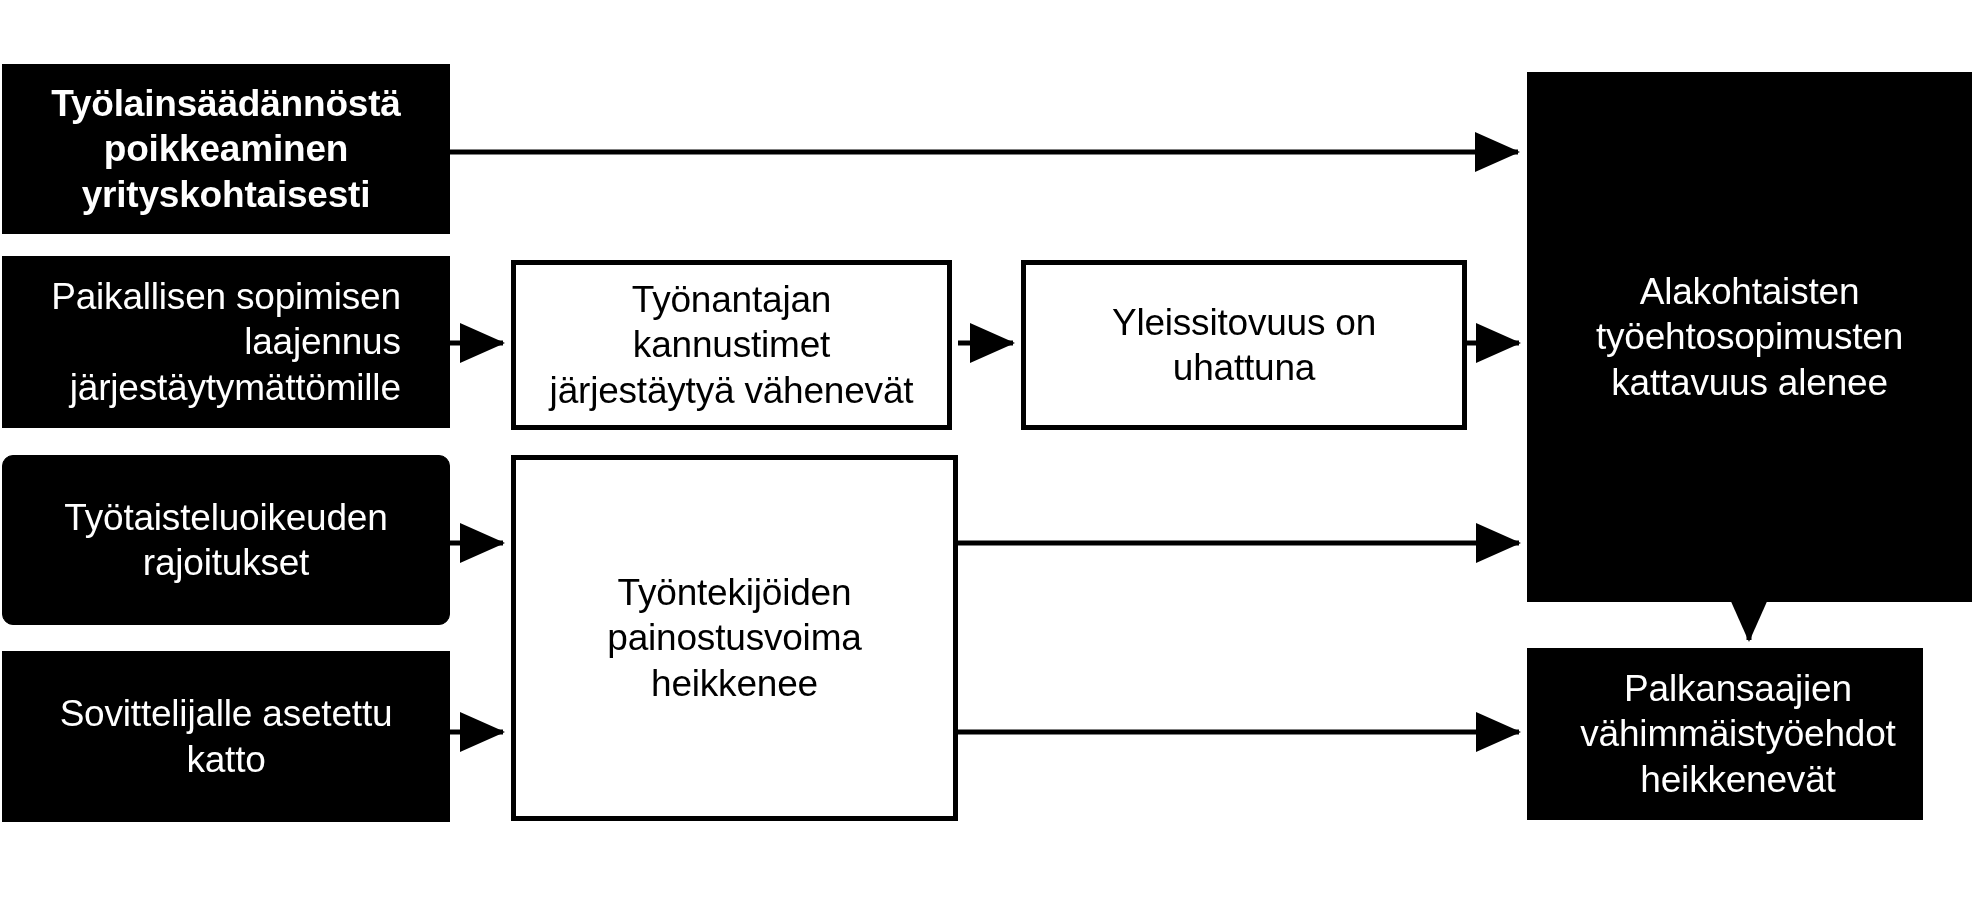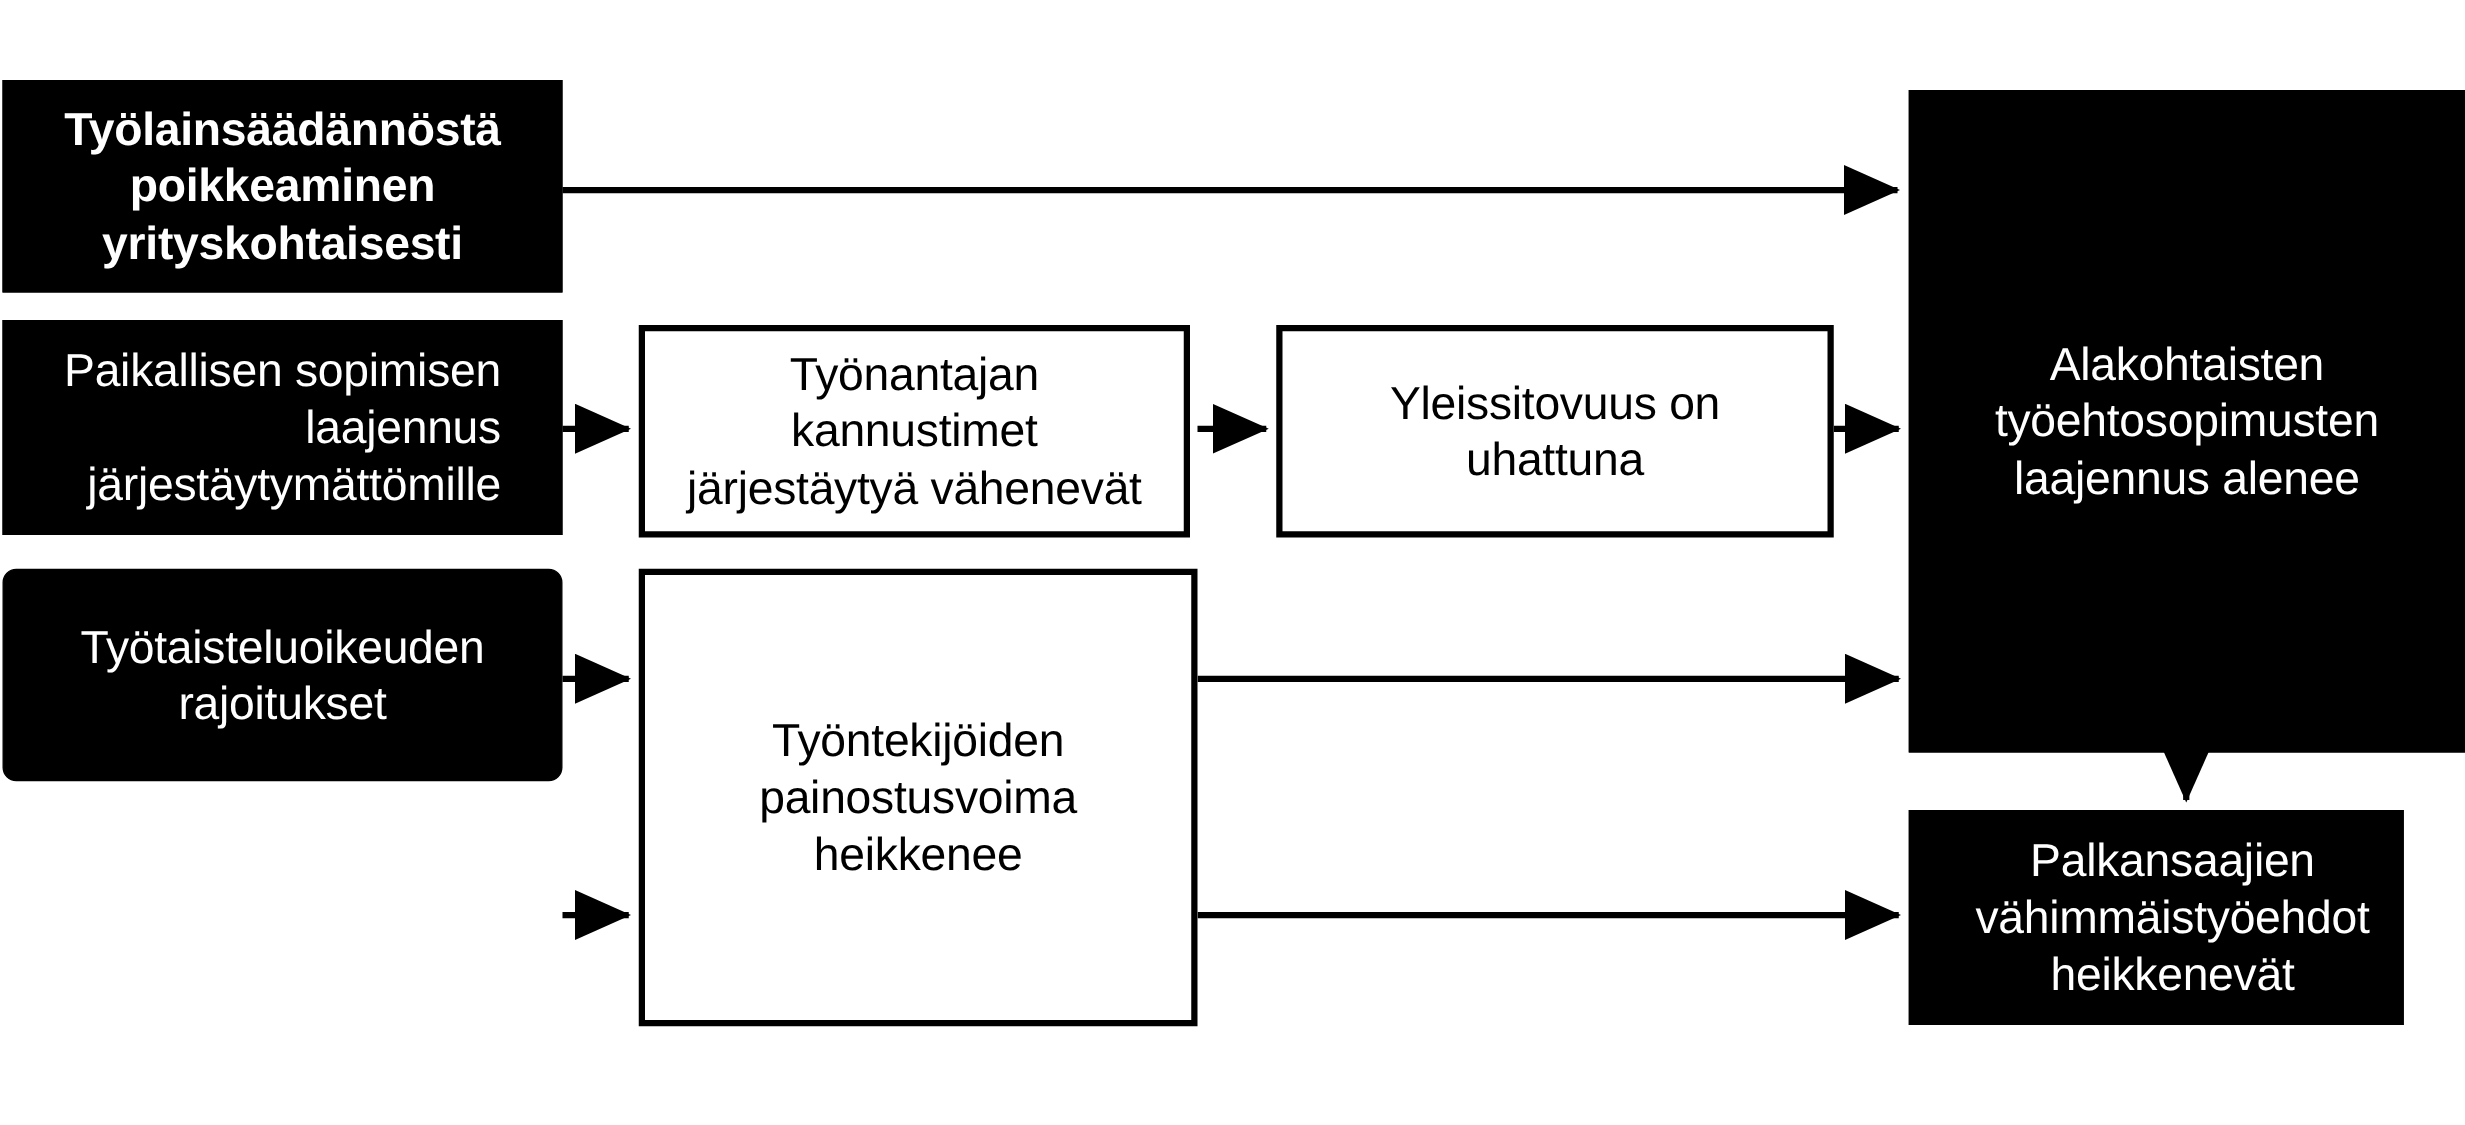--- a/index.html
+++ b/index.html
@@ -123,20 +123,24 @@
     <span class="node-label">Paikallisen sopimisen
 laajennus
 järjestäytymättömille</span>
   </div>
 
   <div class="node node-filled" id="node-tyotaistelu">
     <span class="node-label">Työtaisteluoikeuden
 rajoitukset</span>
   </div>
 
+  <div class="node node-filled" id="node-sovittelija">
+    <span class="node-label">Sovittelijalle asetettu
+katto</span>
+  </div>
 
   <div class="node node-outlined" id="node-kannustimet">
     <span class="node-label">Työnantajan
 kannustimet
 järjestäytyä vähenevät</span>
   </div>
 
   <div class="node node-outlined" id="node-yleissitovuus">
     <span class="node-label">Yleissitovuus on
 uhattuna</span>
@@ -144,21 +148,21 @@
 
   <div class="node node-outlined" id="node-painostusvoima">
     <span class="node-label">Työntekijöiden
 painostusvoima
 heikkenee</span>
   </div>
 
   <div class="node node-filled" id="node-kattavuus">
     <span class="node-label">Alakohtaisten
 työehtosopimusten
-laajennus alenee</span>
+kattavuus alenee</span>
   </div>
 
   <div class="node node-filled" id="node-vahimmaisehdot">
     <span class="node-label">Palkansaajien
 vähimmäistyöehdot
 heikkenevät</span>
   </div>
 
 </div>
 

